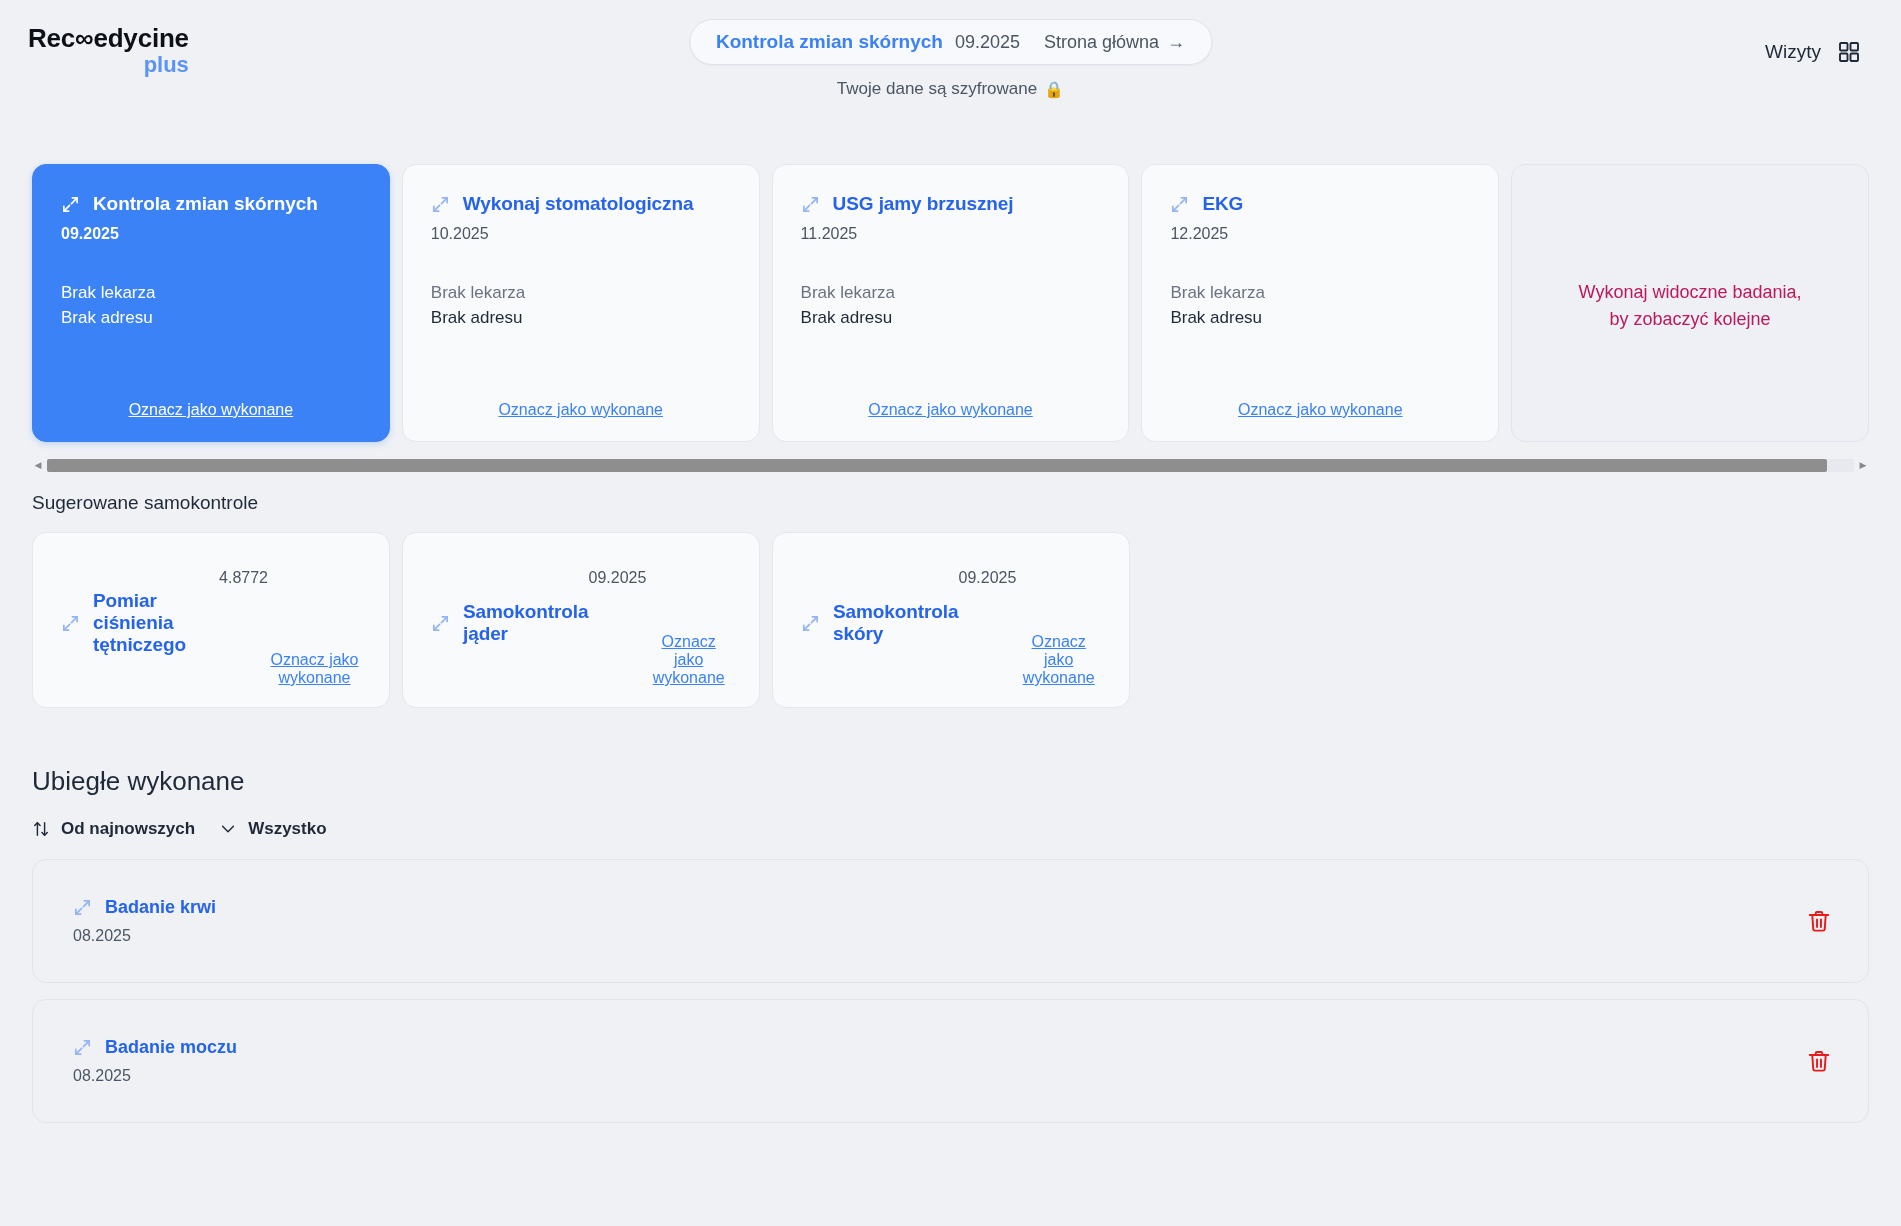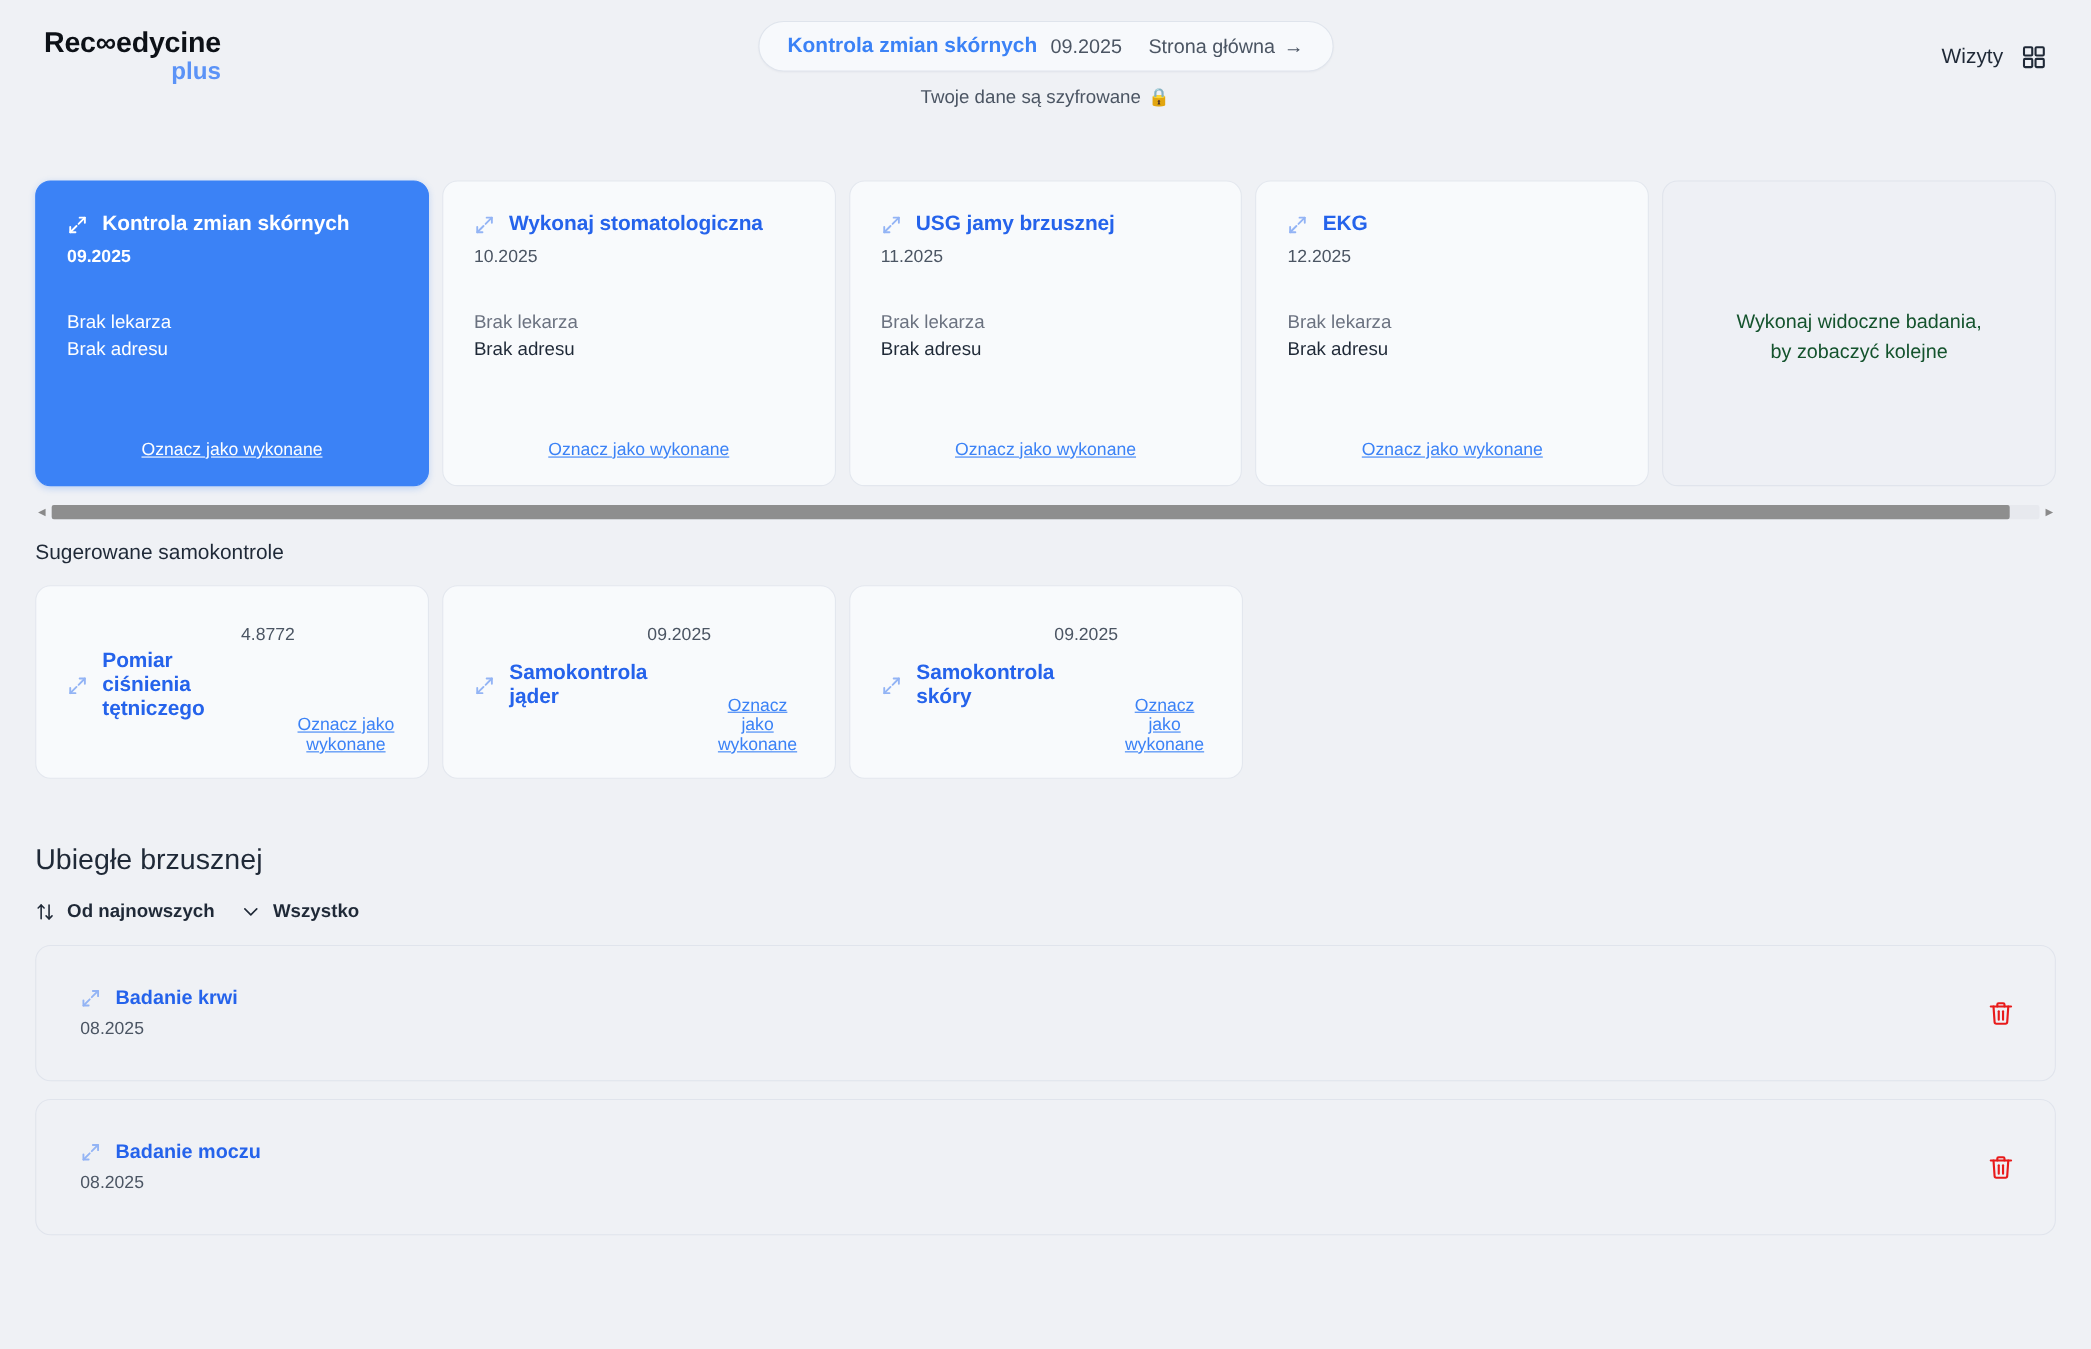--- a/index.html
+++ b/index.html
@@ -15,21 +15,21 @@
   .page { position: relative; width: 1901px; height: 1226px; }
 
   
   .header {
     position: relative;
     height: 122px;
     padding: 0 30px;
   }
   .logo {
     position: absolute;
-    left: 40px;
+    left: 28px;
     top: 24px;
     line-height: 1.08;
   }
   .logo-main {
     font-size: 26px;
     font-weight: 700;
     color: #0d1117;
     letter-spacing: -0.2px;
     display: block;
   }
@@ -169,21 +169,21 @@
   }
   .card-cta {
     font-size: 16px;
     color: #3b82f6;
     text-decoration: underline;
     cursor: pointer;
   }
   .card.active .card-cta { color: #ffffff; }
   .placeholder-text {
     font-size: 18px;
-    color: #14532d;
+    color: #be185d;
     line-height: 1.5;
   }
 
   
   .hscroll {
     margin: 16px 32px 0 32px;
     height: 14px;
     display: flex;
     align-items: center;
     gap: 3px;
@@ -471,21 +471,21 @@
         <div class="card-date">09.2025</div>
         <div class="card-cta-wrap">
           <span class="card-cta">Oznacz jako wykonane</span>
         </div>
       </div>
 
     </div>
   </div>
 
   <div class="past-wrap">
-    <h2 class="section-title">Ubiegłe brzusznej</h2>
+    <h2 class="section-title">Ubiegłe wykonane</h2>
 
     <div class="filters">
       <span class="filter">
         <span class="sort-icon">
           <svg width="18" height="18" viewBox="0 0 20 20" fill="none" stroke="#1f2937" stroke-width="1.6" stroke-linecap="round" stroke-linejoin="round">
             <path d="M6 17V3"></path>
               <path d="M3 6l3-3 3 3"></path>
             <path d="M14 3v14"></path>
               <path d="M17 14l-3 3-3-3"></path>
           </svg>

